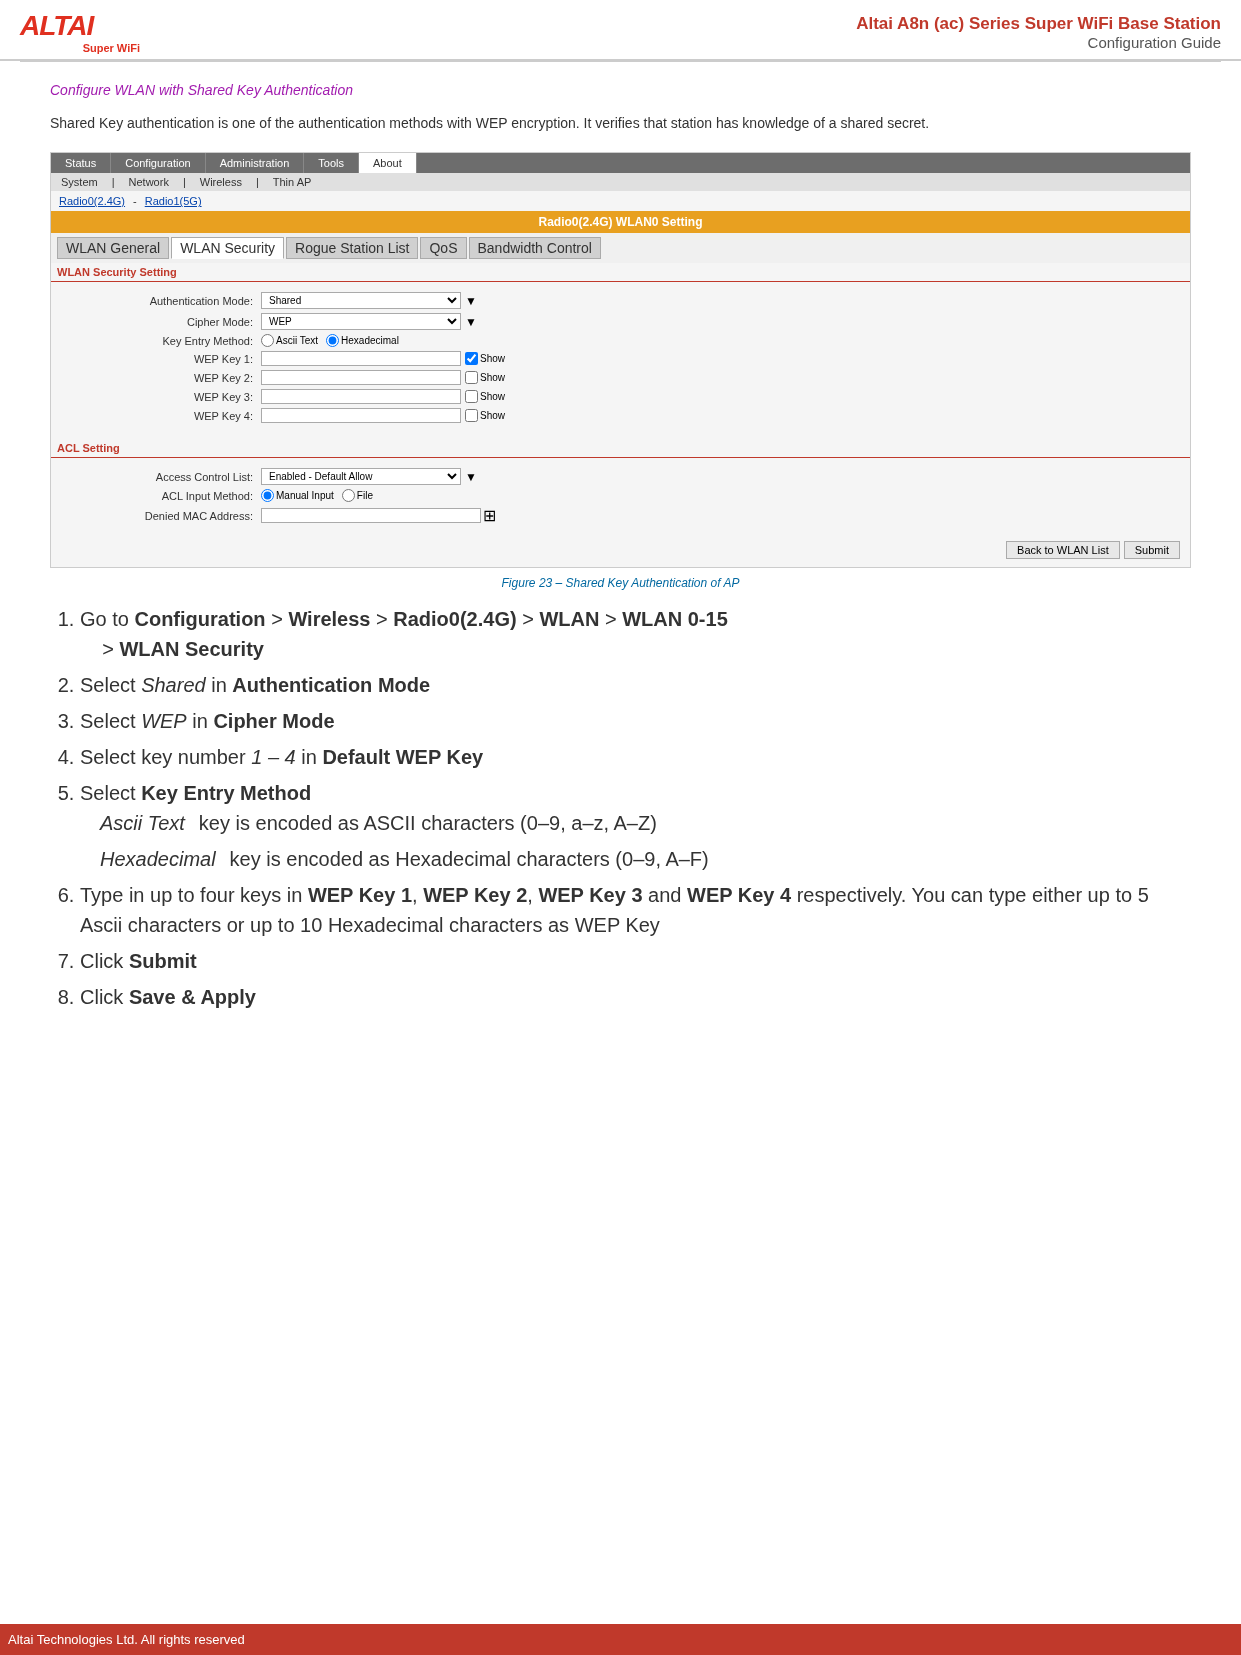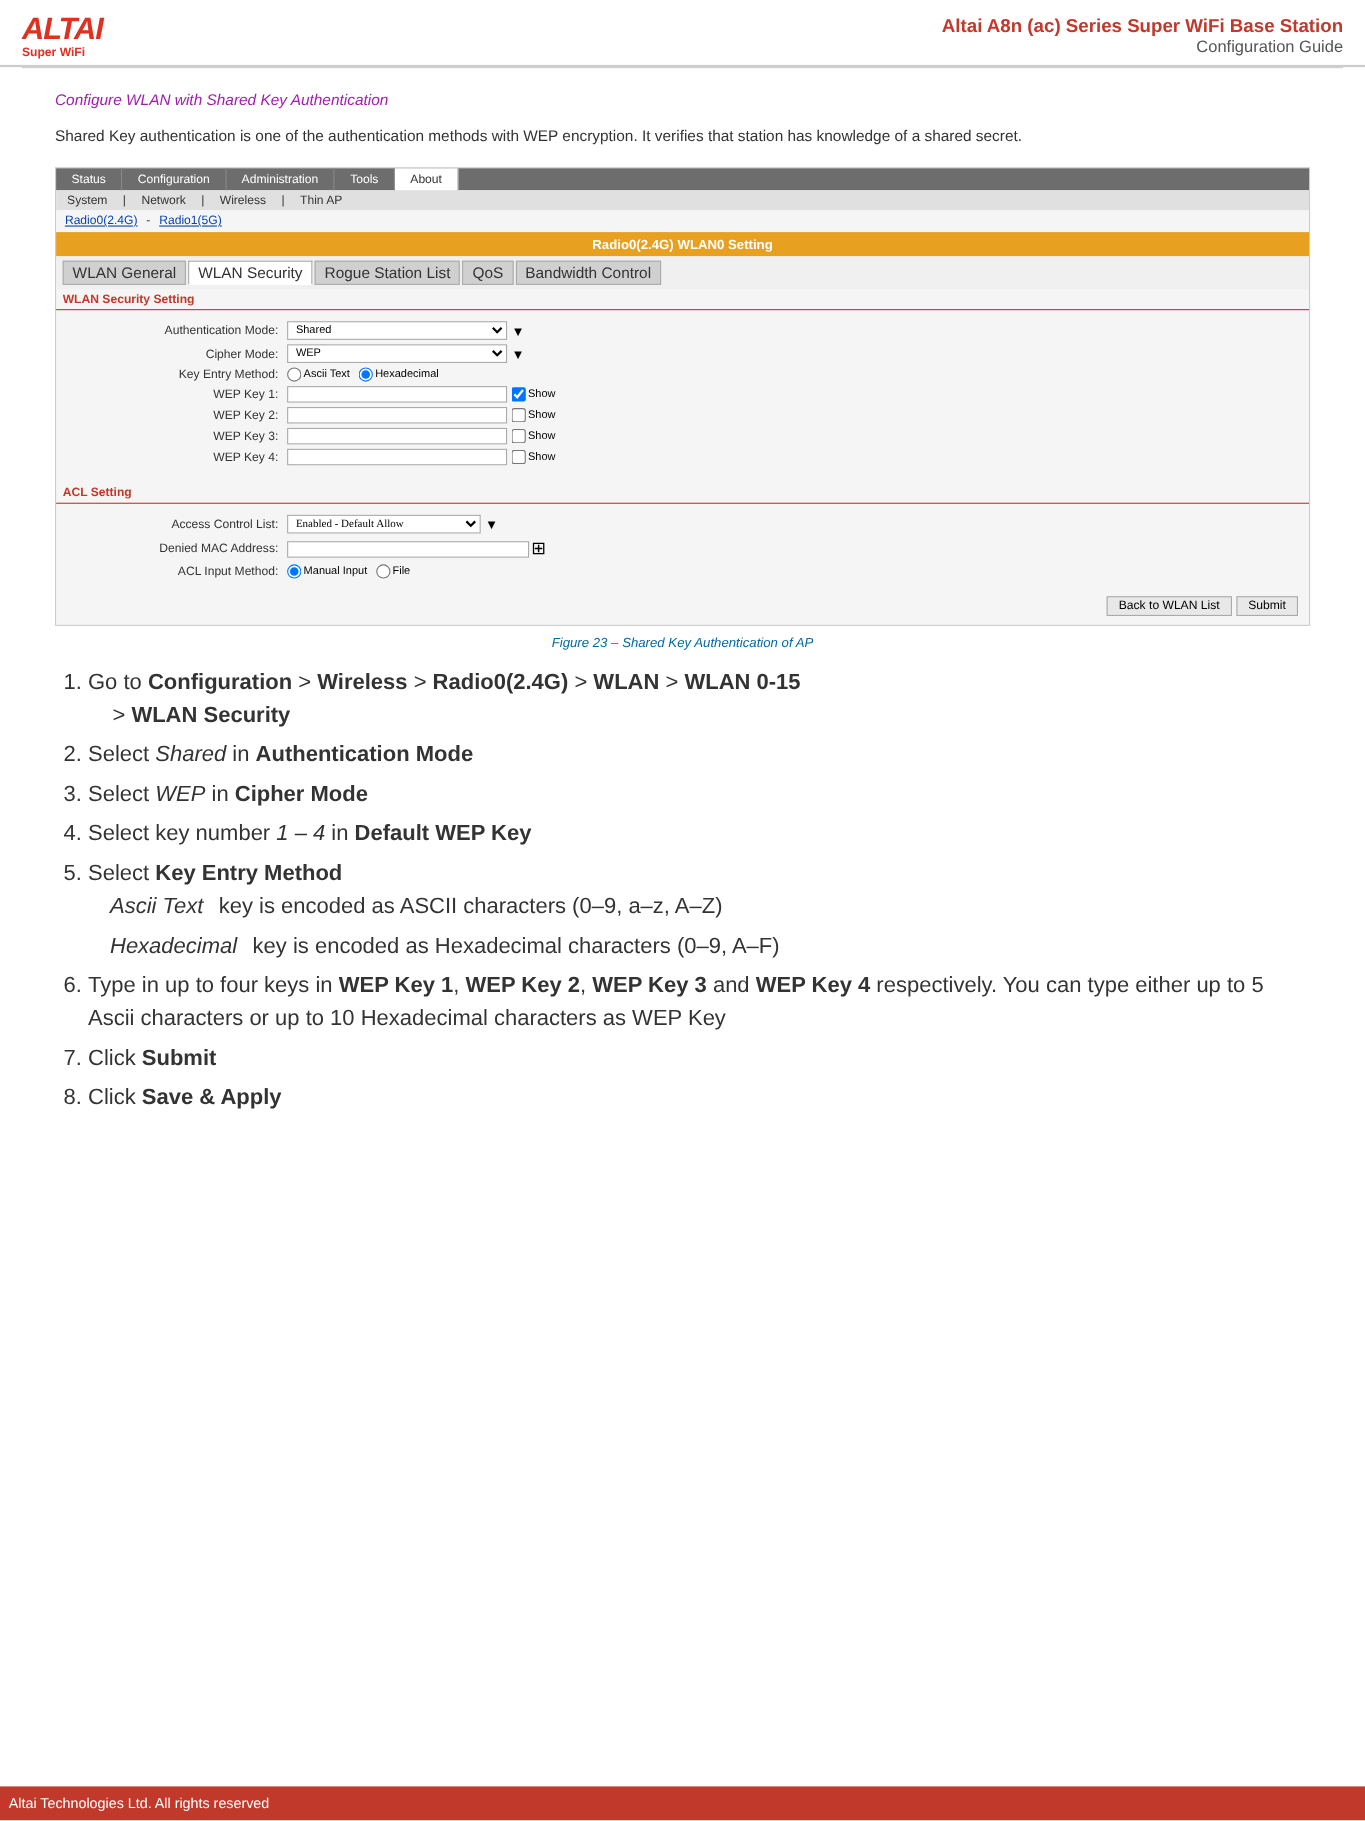--- a/index.html
+++ b/index.html
@@ -26,20 +26,21 @@
       font-size: 28px;
       font-weight: 900;
       color: #e03020;
       letter-spacing: -1px;
       font-style: italic;
     }
     .logo-sub {
       color: #e03020;
       font-size: 11px;
       font-weight: bold;
+      text-align: right;
     }
     .header-title {
       margin-left: auto;
       text-align: right;
     }
     .header-title .product {
       color: #c0392b;
       font-weight: bold;
       font-size: 17px;
     }
@@ -435,42 +436,42 @@
         </div>
       </div>
     </div>
 
     <div class="acl-section-header">ACL Setting</div>
 
     <div class="form-area">
 
       <div class="form-row">
         <div class="form-label">Access Control List:</div>
-        <select class="form-control" style="width:176px;font-family:Liberation Serif, serif;">
+        <select class="form-control" style="width:200px;">
           <option>Enabled - Default Allow</option>
         </select>
         <span style="margin-left:4px; font-size:12px;">▼</span>
-      </div>
-
-      <div class="form-row">
-        <div class="form-label">Denied MAC Address:</div>
-        <input type="text" class="form-control" style="width: 220px;">
-        <span style="margin-left:2px; font-size:16px; cursor:pointer;">⊞</span>
       </div>
 
       <div class="form-row">
         <div class="form-label">ACL Input Method:</div>
         <label class="radio-option">
           <input type="radio" name="aclinput" checked="" style="">
           <span>Manual Input</span>
         </label>
         <label class="radio-option">
           <input type="radio" name="aclinput" style="">
           <span>File</span>
         </label>
+      </div>
+
+      <div class="form-row">
+        <div class="form-label">Denied MAC Address:</div>
+        <input type="text" class="form-control" style="width: 220px;">
+        <span style="margin-left:2px; font-size:16px; cursor:pointer;">⊞</span>
       </div>
     </div>
 
     <div class="btn-area">
       <button class="btn">Back to WLAN List</button>
       <button class="btn">Submit</button>
     </div>
 
   </div>
 

